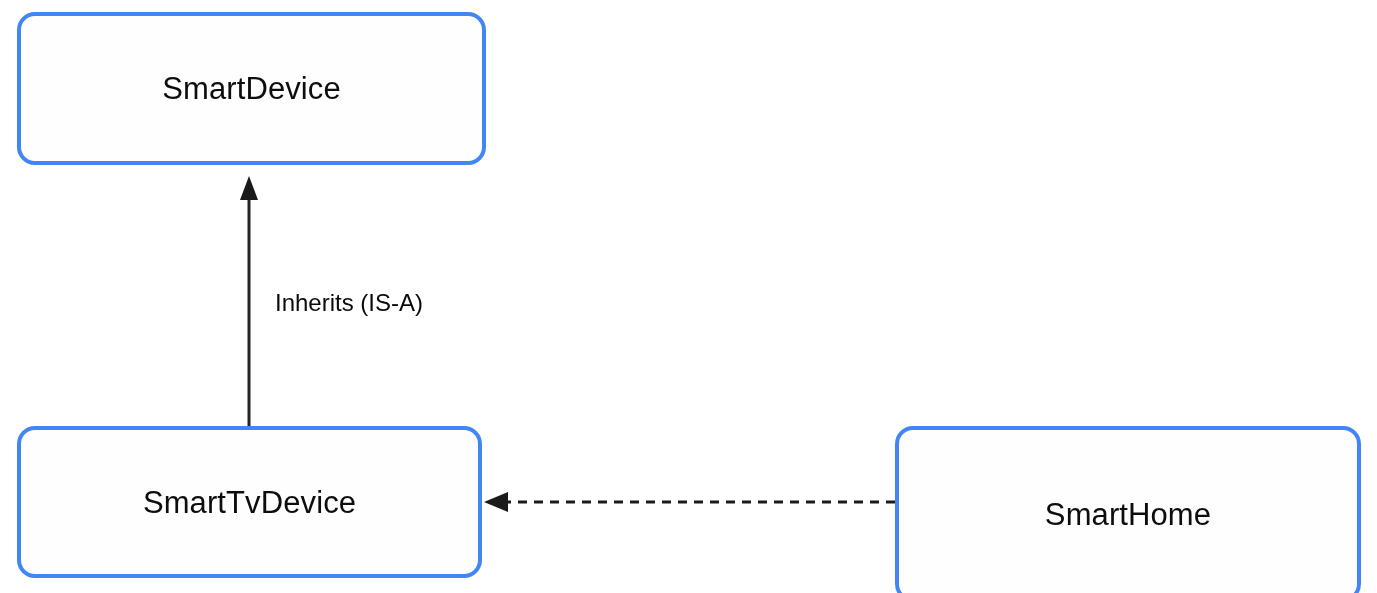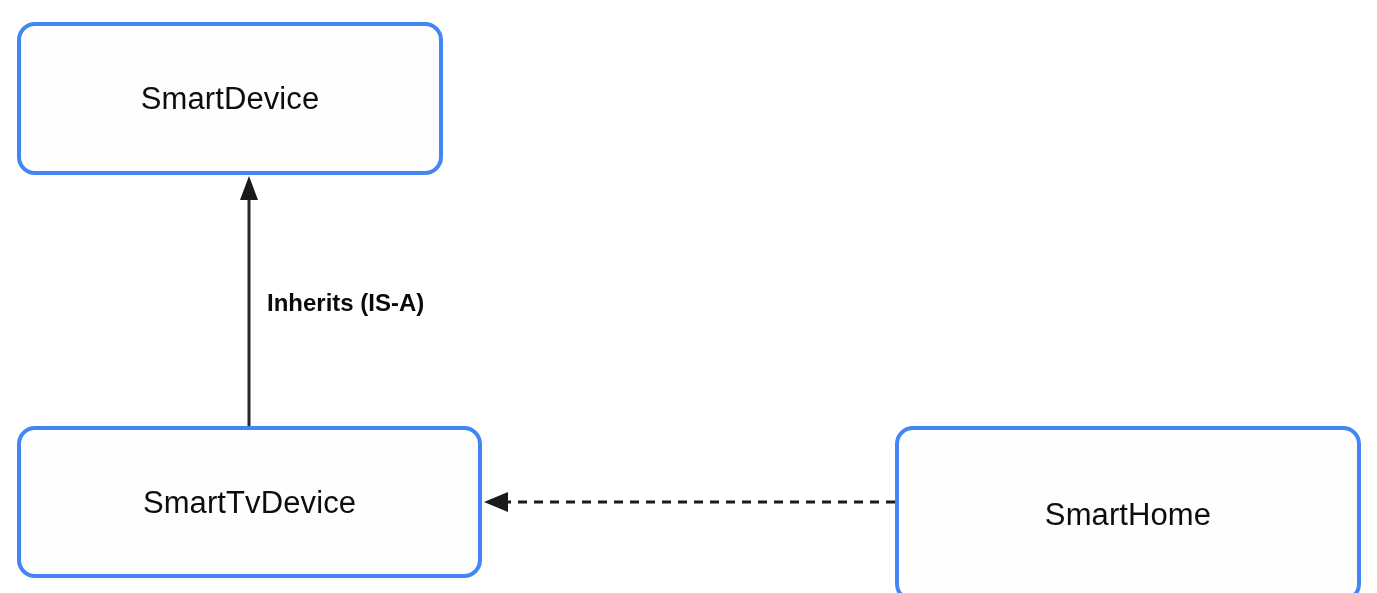--- a/index.html
+++ b/index.html
@@ -32,46 +32,47 @@
   .class-box .class-label {
     font-family: "Liberation Sans", sans-serif;
     font-size: 31px;
     font-weight: 400;
     letter-spacing: 0.1px;
     color: #0d0d0d;
     white-space: nowrap;
     line-height: 1;
   }
 
-  #box-smartdevice   { left: 17px;  top: 22px;  width: 426px; height: 153px; }
+  #box-smartdevice   { left: 17px;  top: 12px;  width: 469px; height: 153px; }
   #box-smarttvdevice { left: 17px;  top: 426px; width: 465px; height: 152px; }
   #box-smarthome     { left: 895px; top: 426px; width: 466px; height: 176px; }
 
   
   #connectors {
     position: absolute;
     left: 0;
     top: 0;
     width: 1377px;
     height: 593px;
     z-index: 2;
   }
 
   
   .edge-label {
     position: absolute;
     font-family: "Liberation Sans", sans-serif;
     font-size: 24px;
-    font-weight: 700;
+    font-weight: 400;
     color: #0a0a0a;
     white-space: nowrap;
     line-height: 1;
     z-index: 4;
     background: #ffffff;
     padding: 2px 4px;
+    margin-left: 8px;
   }
   #label-inherits  { left: 263px; top: 289px; }
   #label-contains  { left: 533px; top: 457px; }
 </style>
 </head>
 <body>
 
 <div id="canvas">
 
   <svg id="connectors" viewBox="0 0 1377 593" width="1377" height="593" xmlns="http://www.w3.org/2000/svg">

